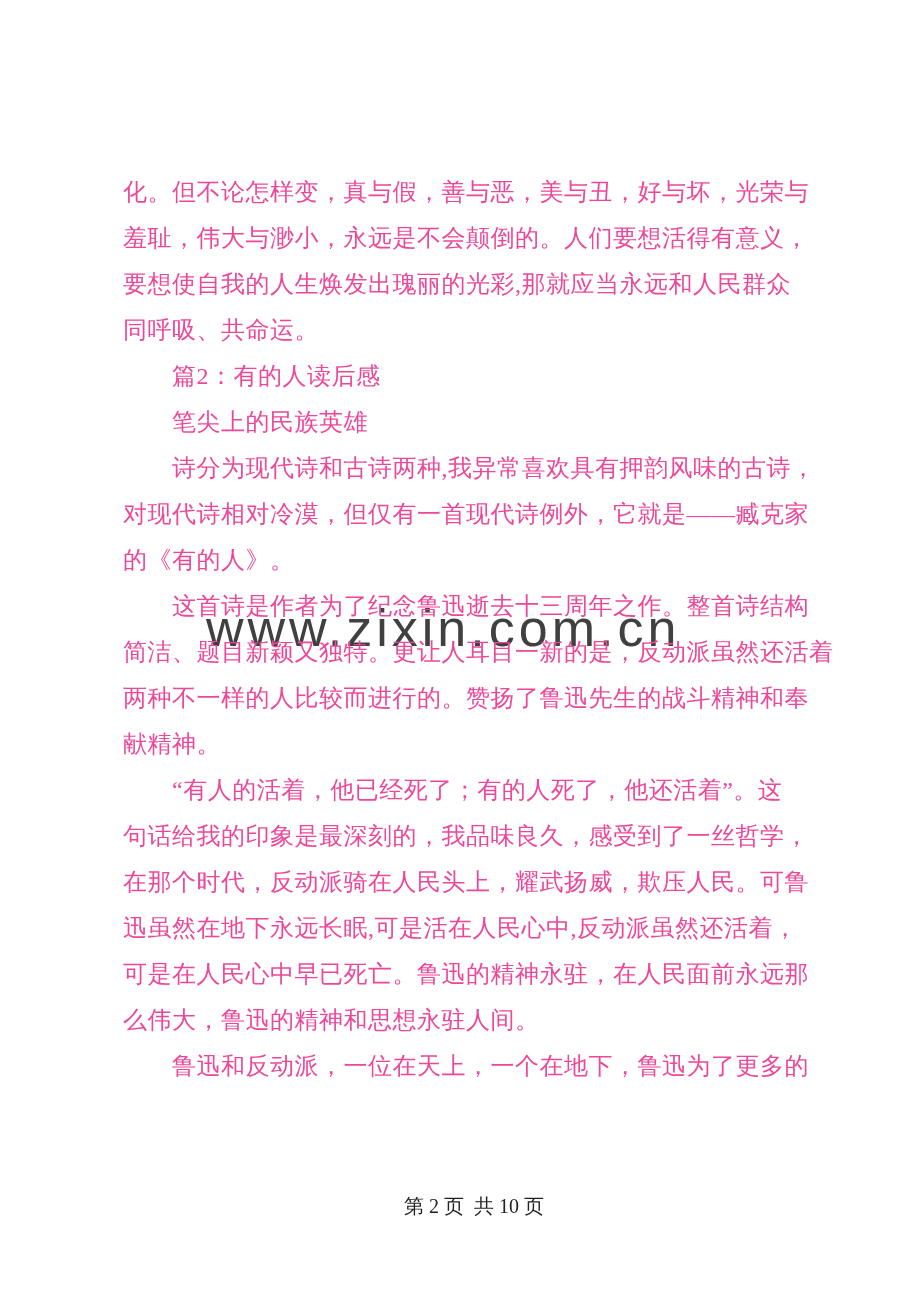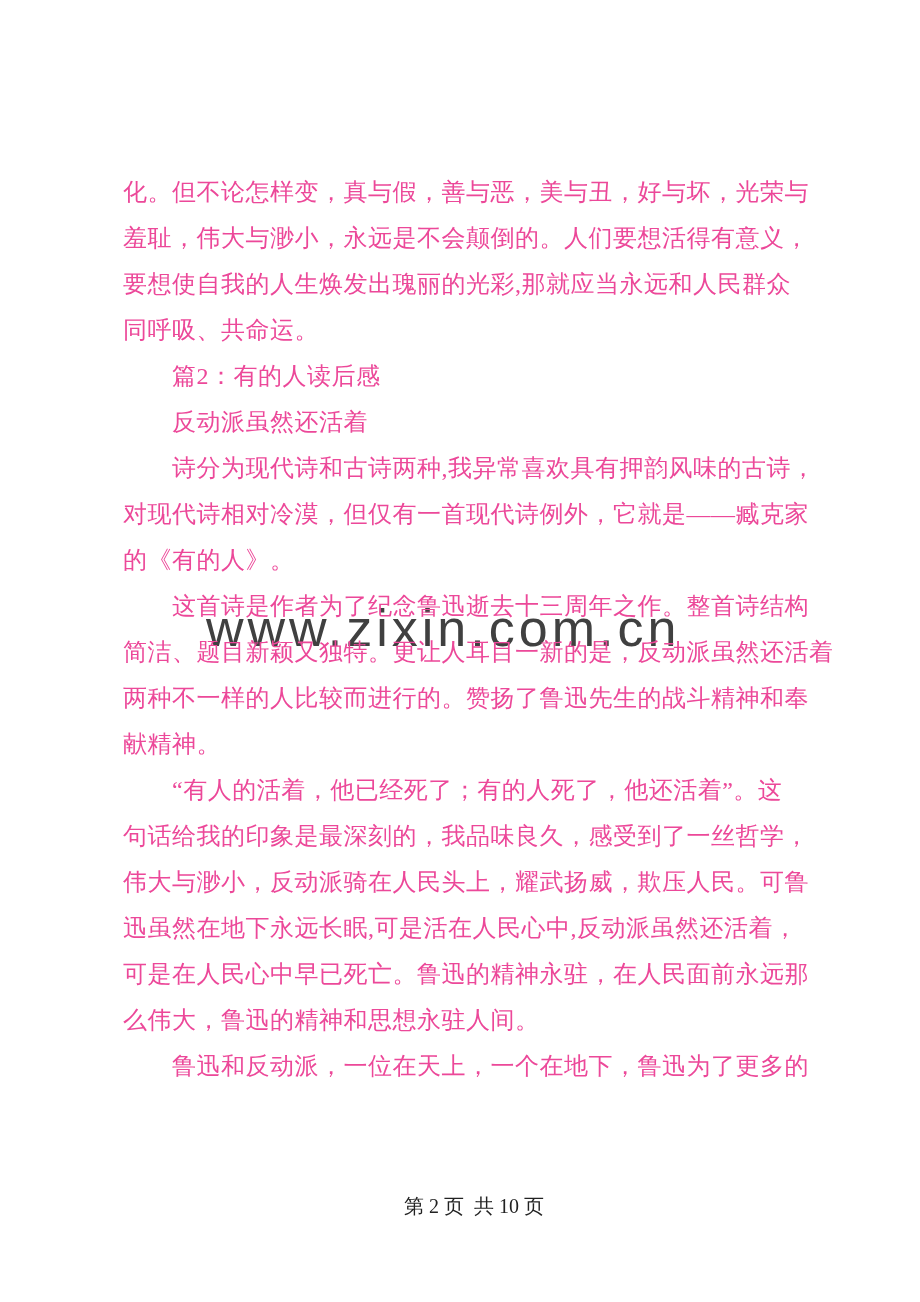--- a/index.html
+++ b/index.html
@@ -68,31 +68,31 @@
 
 <div class="page">
   <div class="watermark" style="color: #404040;">www.zixin.com.cn</div>
 
   <div class="content" id="content">
       <div class="line">化。但不论怎样变，真与假，善与恶，美与丑，好与坏，光荣与</div>
       <div class="line">羞耻，伟大与渺小，永远是不会颠倒的。人们要想活得有意义，</div>
       <div class="line">要想使自我的人生焕发出瑰丽的光彩,那就应当永远和人民群众</div>
       <div class="line">同呼吸、共命运。</div>
       <div class="line indent">篇2：有的人读后感</div>
-      <div class="line indent">反动派虽然还活着</div>
+      <div class="line indent">笔尖上的民族英雄</div>
       <div class="line indent">诗分为现代诗和古诗两种,我异常喜欢具有押韵风味的古诗，</div>
       <div class="line">对现代诗相对冷漠，但仅有一首现代诗例外，它就是——臧克家</div>
       <div class="line">的《有的人》。</div>
       <div class="line indent">这首诗是作者为了纪念鲁迅逝去十三周年之作。整首诗结构</div>
       <div class="line">简洁、题目新颖又独特。更让人耳目一新的是，反动派虽然还活着</div>
       <div class="line">两种不一样的人比较而进行的。赞扬了鲁迅先生的战斗精神和奉</div>
       <div class="line">献精神。</div>
       <div class="line indent">“有人的活着，他已经死了；有的人死了，他还活着”。这</div>
       <div class="line">句话给我的印象是最深刻的，我品味良久，感受到了一丝哲学，</div>
-      <div class="line">伟大与渺小，反动派骑在人民头上，耀武扬威，欺压人民。可鲁</div>
+      <div class="line">在那个时代，反动派骑在人民头上，耀武扬威，欺压人民。可鲁</div>
       <div class="line">迅虽然在地下永远长眠,可是活在人民心中,反动派虽然还活着，</div>
       <div class="line">可是在人民心中早已死亡。鲁迅的精神永驻，在人民面前永远那</div>
       <div class="line">么伟大，鲁迅的精神和思想永驻人间。</div>
       <div class="line indent">鲁迅和反动派，一位在天上，一个在地下，鲁迅为了更多的</div>
     </div>
 
   <div class="footer">
     <span class="page-num">第 2 页  共 10 页</span>
   </div>
 </div>

